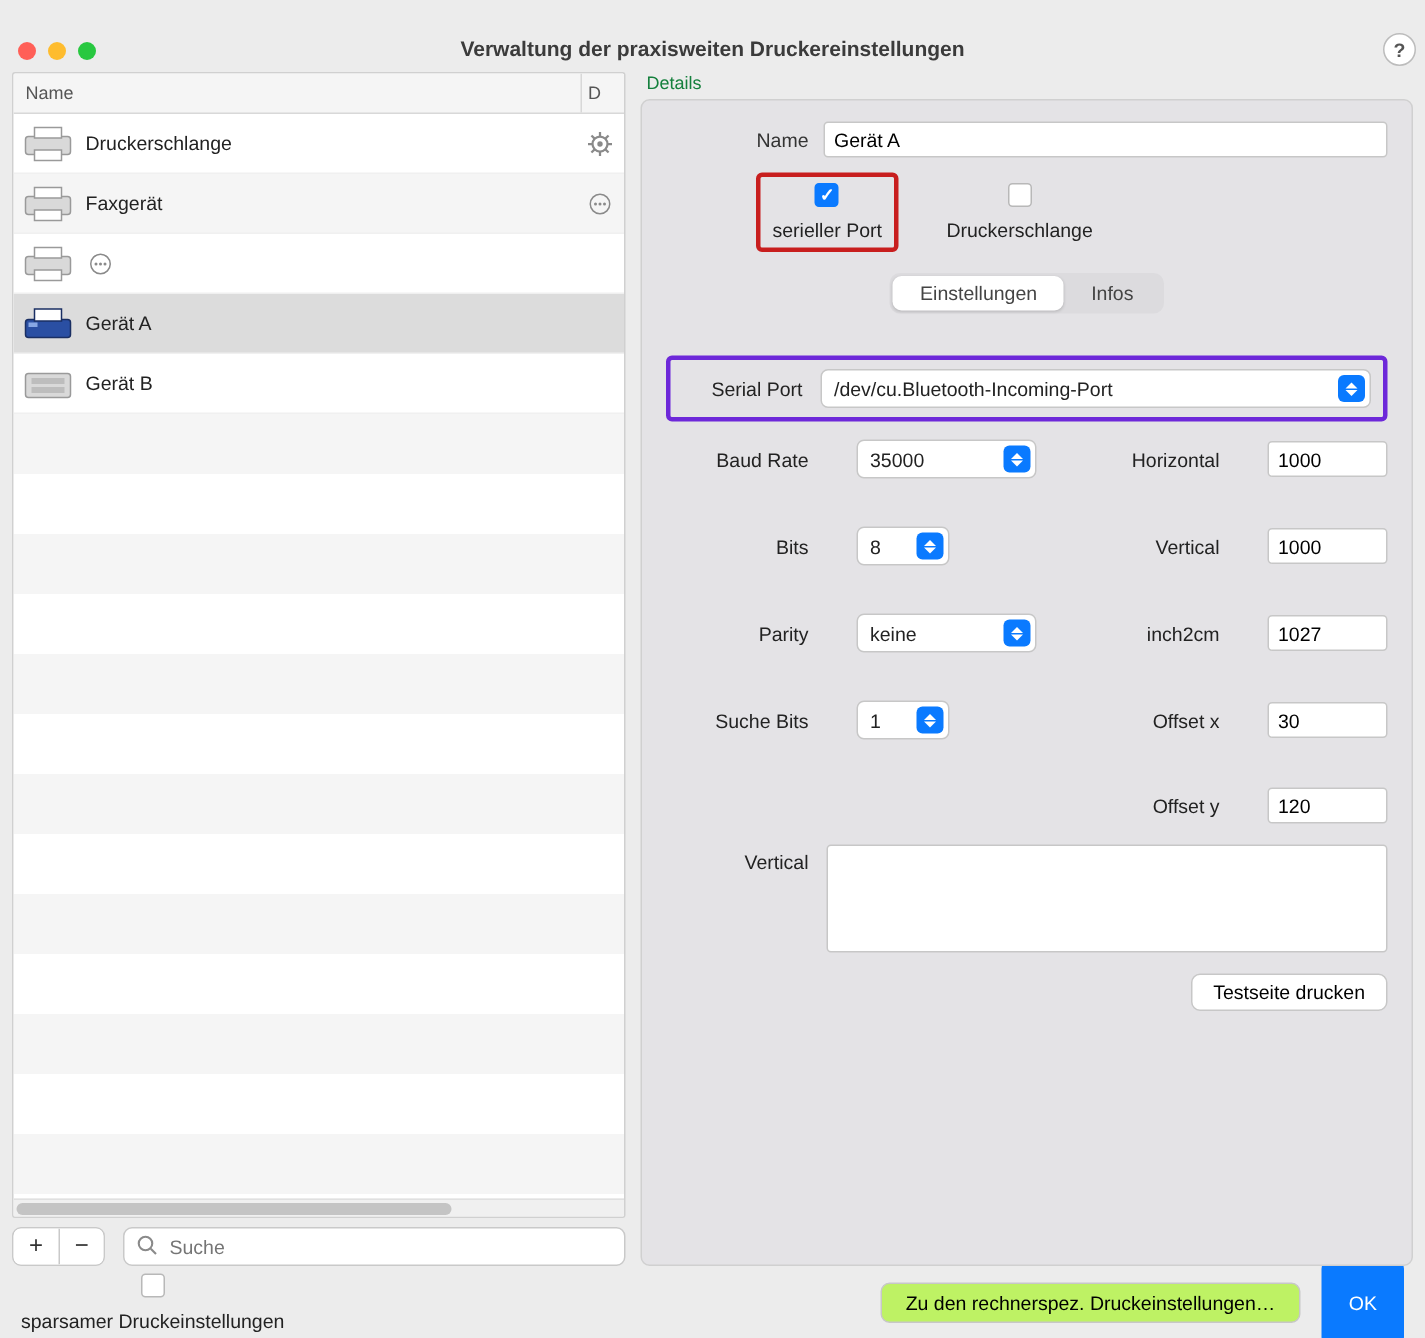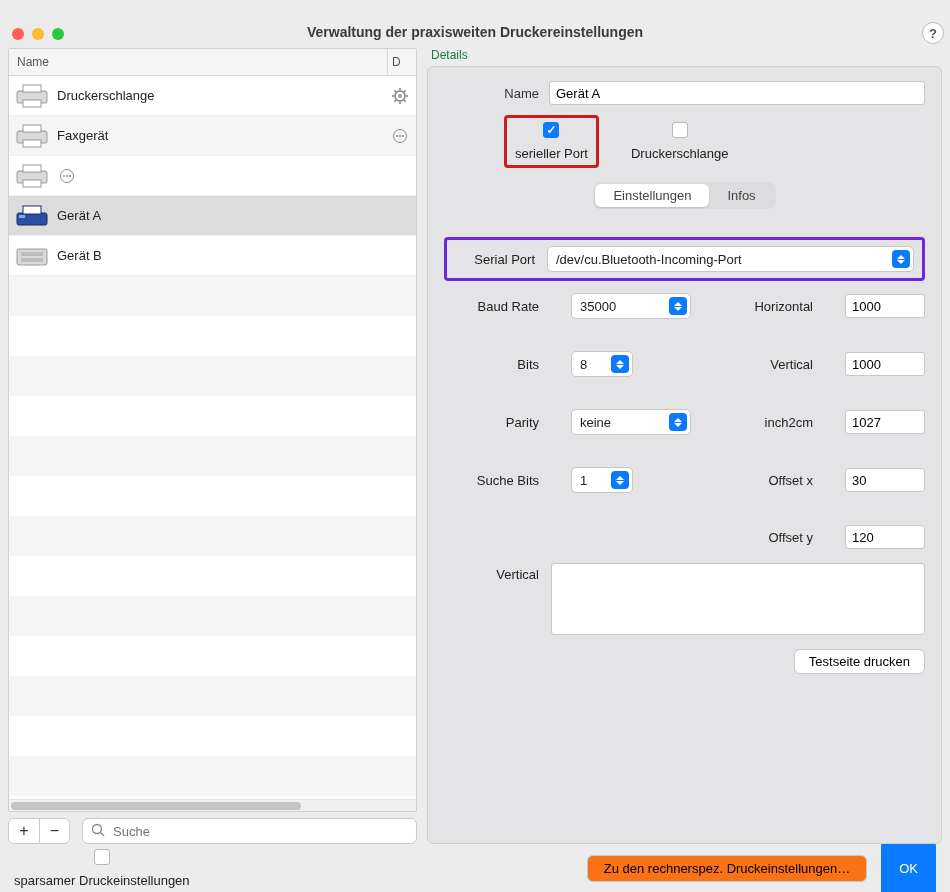--- a/index.html
+++ b/index.html
@@ -218,21 +218,21 @@
     height:48px; display:flex; align-items:center; padding:0 14px; gap:14px;
     background:#ececec;
   }
   .footer .left-ft { display:flex; align-items:center; gap:10px; flex:0 0 410px;}
   .footer .spacer { flex:1; }
   .ok-btn {
     background:#0a7aff; color:#fff; border:none; border-radius:6px;
     padding:21px 18px; font-size:13px; font-weight:500; cursor:pointer;
   }
   .wide-btn {
-    background:#f97316; border:1px solid #c7c7c7; border-radius:6px;
+    background:#bef264; border:1px solid #c7c7c7; border-radius:6px;
     padding:5px 16px; font-size:13px; cursor:pointer;
   }
 </style>
 </head>
 <body>
 
 <div class="titlebar">
   <div class="traffic">
     <div class="dot red"></div>
     <div class="dot yellow"></div>

